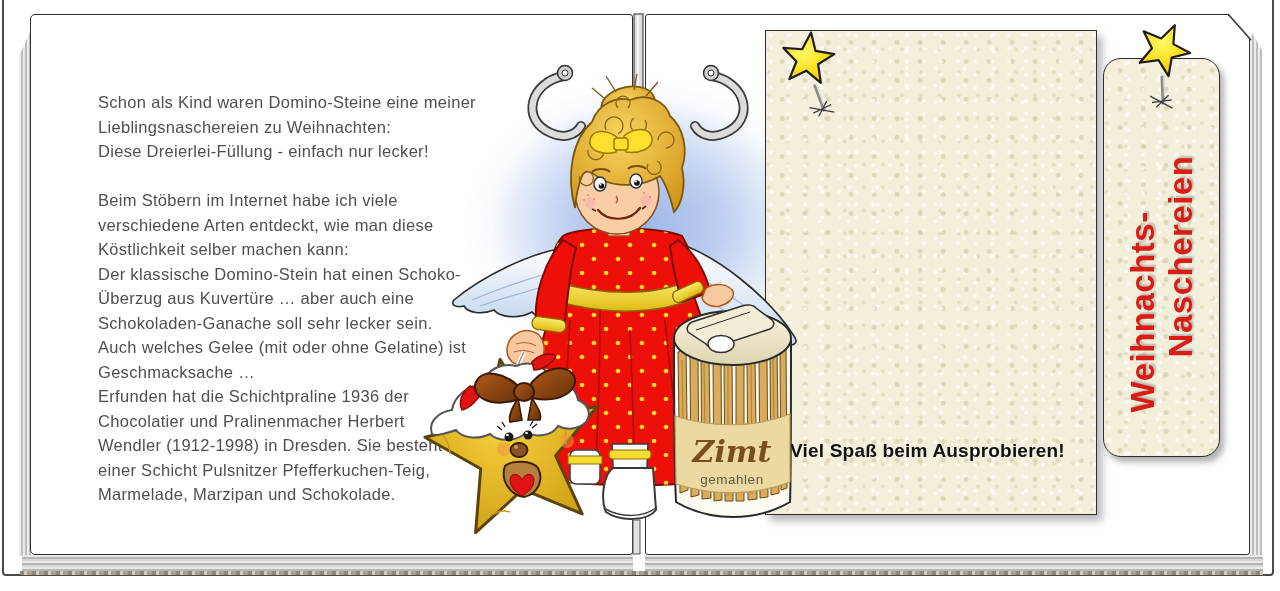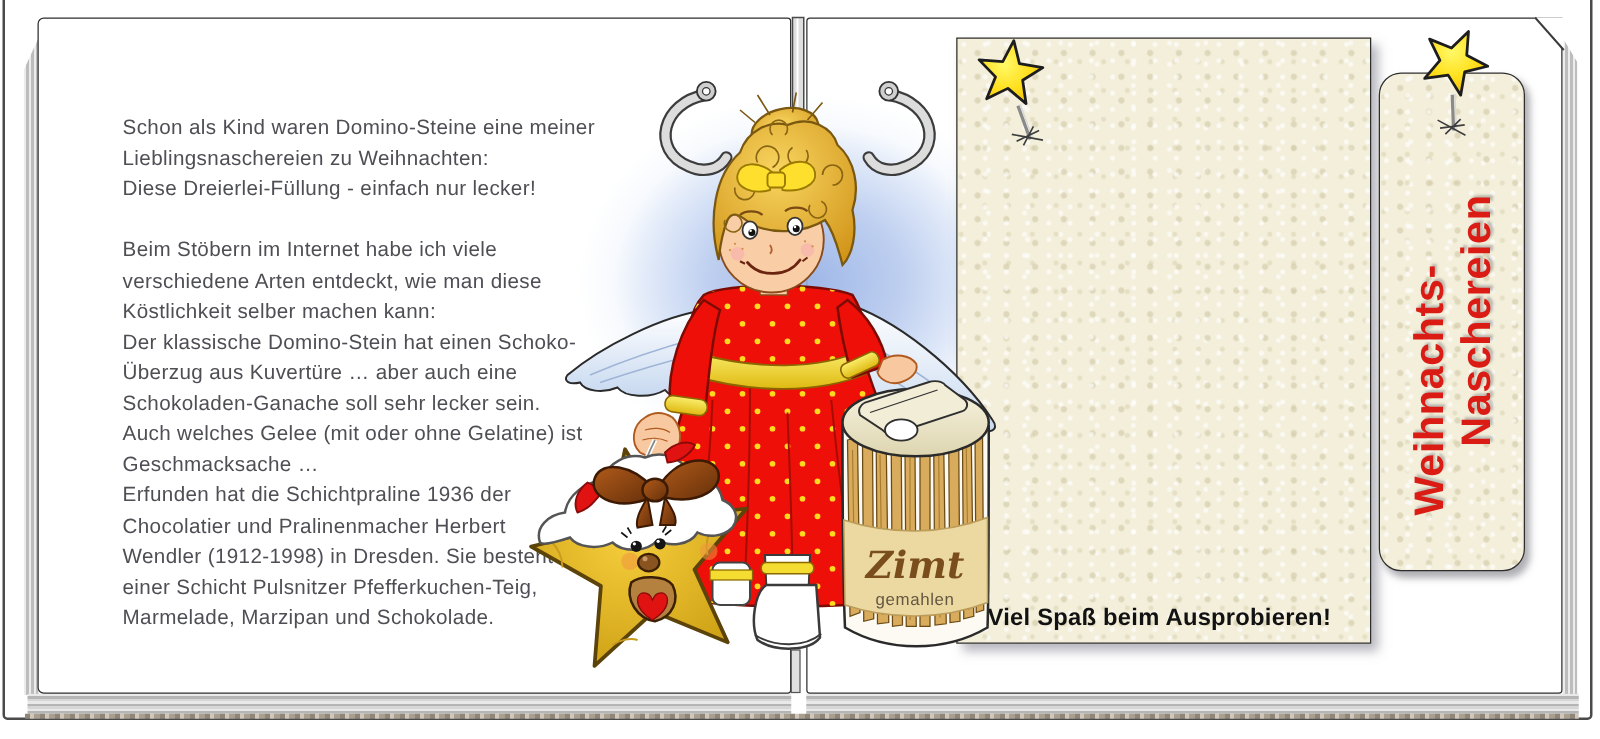--- a/index.html
+++ b/index.html
@@ -41,21 +41,21 @@
       radial-gradient(circle at 30% 35%, rgba(255,255,255,.65) 0 1.5px, rgba(0,0,0,0) 2.5px),
       radial-gradient(circle at 70% 60%, rgba(205,196,160,.55) 0 2px, rgba(0,0,0,0) 3px),
       radial-gradient(circle at 15% 80%, rgba(215,207,172,.5) 0 1.5px, rgba(0,0,0,0) 2.5px),
       radial-gradient(circle at 85% 20%, rgba(255,255,255,.6) 0 1.5px, rgba(0,0,0,0) 2.5px);
     background-size:17px 13px,23px 19px,19px 23px,29px 17px;}
 
   
   .note-paper{left:765px;top:30px;width:332px;height:485px;z-index:2;
      border:1.6px solid #2e2e2e;box-sizing:border-box;
      box-shadow:5px 6px 8px rgba(110,110,125,.5);}
-  .note-message{left:790px;top:484px;width:305px;z-index:3;color:#121212;
+  .note-message{left:790px;top:440px;width:305px;z-index:3;color:#121212;
      font-size:19px;font-weight:bold;letter-spacing:.2px;}
 
   
   .bookmark{left:1103px;top:58px;width:117px;height:399px;z-index:5;
      border:1.6px solid #2e2e2e;border-radius:18px;box-sizing:border-box;
      box-shadow:4px 5px 6px rgba(95,95,105,.5);}
   .bm-text{position:absolute;left:50%;top:calc(50% + 26px);
      transform:translate(-50%,-50%) rotate(-90deg);white-space:nowrap;
      font-size:33px;font-weight:bold;line-height:38px;letter-spacing:.5px;
      color:#da1c15;text-shadow:2px 2px 2px rgba(120,120,120,.45);}

